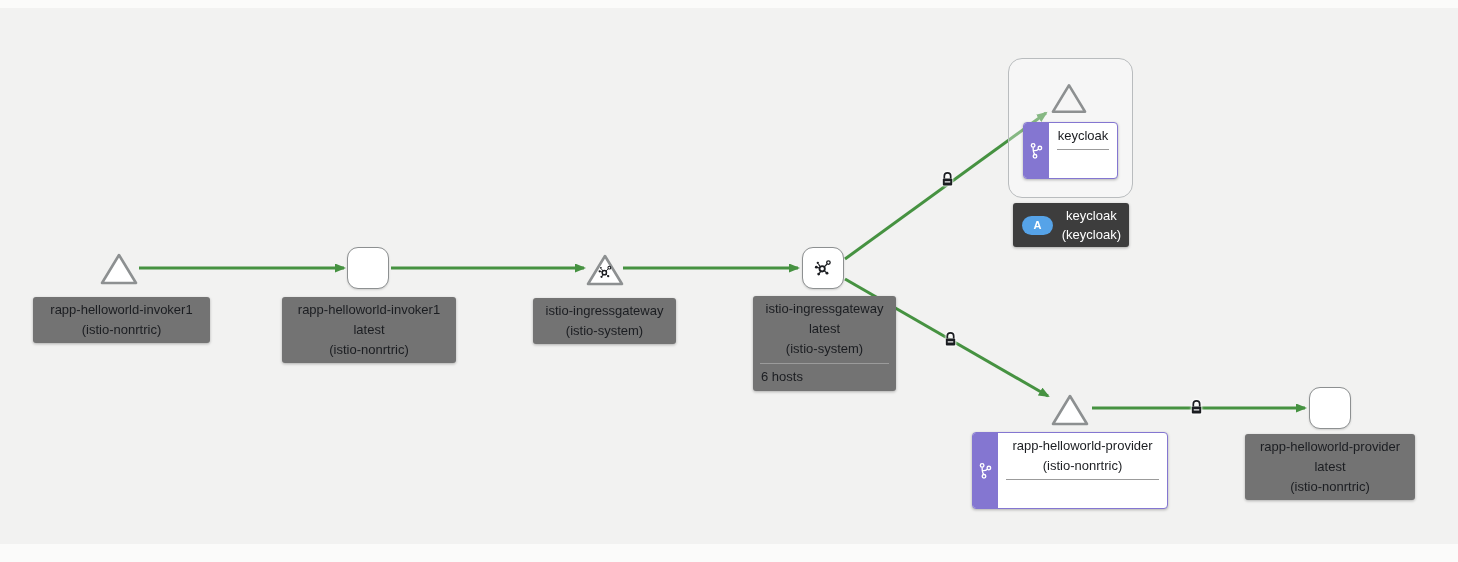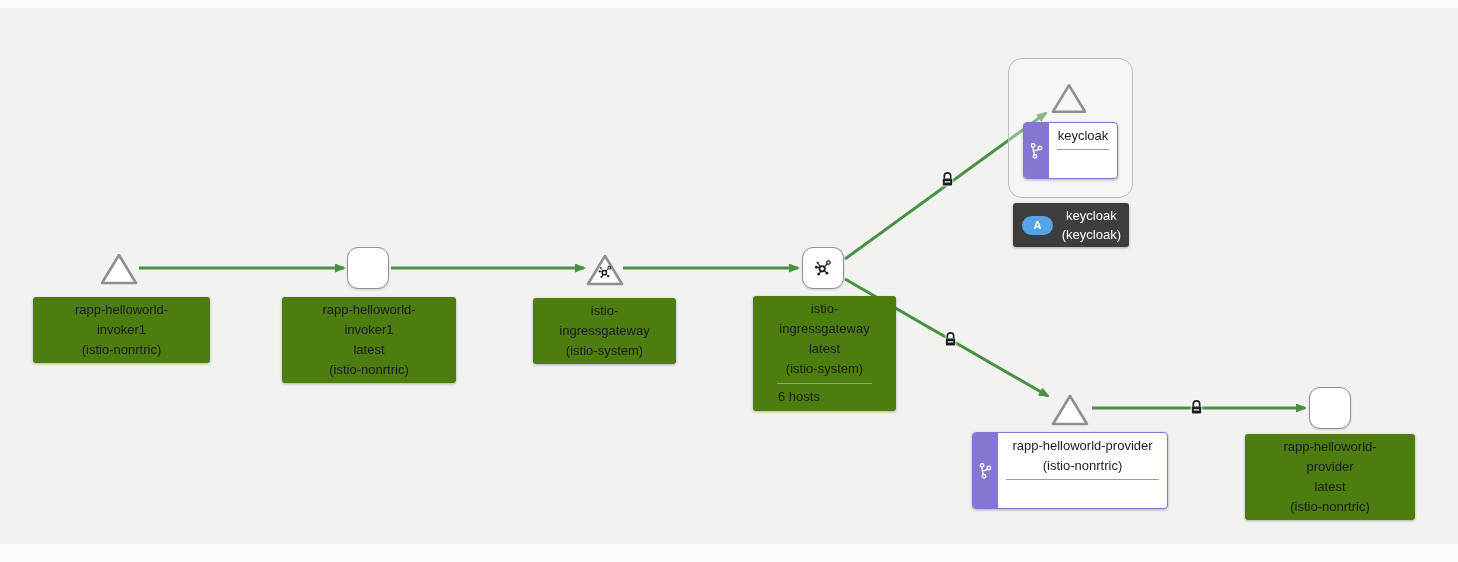--- a/index.html
+++ b/index.html
@@ -20,24 +20,24 @@
 
   .node-square{
     position:absolute;width:42px;height:42px;background:#ffffff;
     border:1.5px solid #8d9091;border-radius:11px;box-sizing:border-box;
     box-shadow:0 1px 2px rgba(0,0,0,.15);
   }
   .node-tri{position:absolute;}
   .gw-icon{position:absolute;}
 
   .glabel{
-    position:absolute;background:#4d7c0f;border-radius:3px;
+    position:absolute;background:#737373;border-radius:3px;
     box-shadow:0 1px 3px rgba(0,0,0,.28);
     font-size:13px;line-height:20px;text-align:center;
-    padding:3px 21px;box-sizing:border-box;
+    padding:3px 4px;box-sizing:border-box;
   }
   .glabel .divider{border-top:1px solid #9b9b9b;margin:4px 3px 3px;}
   .glabel .hosts{text-align:left;padding:0 4px 1px;}
 
   .group-box{
     position:absolute;border:1px solid #b9bcbe;border-radius:14px;
     background:rgba(255,255,255,0.35);box-sizing:border-box;
   }
 
   .badge-label{

